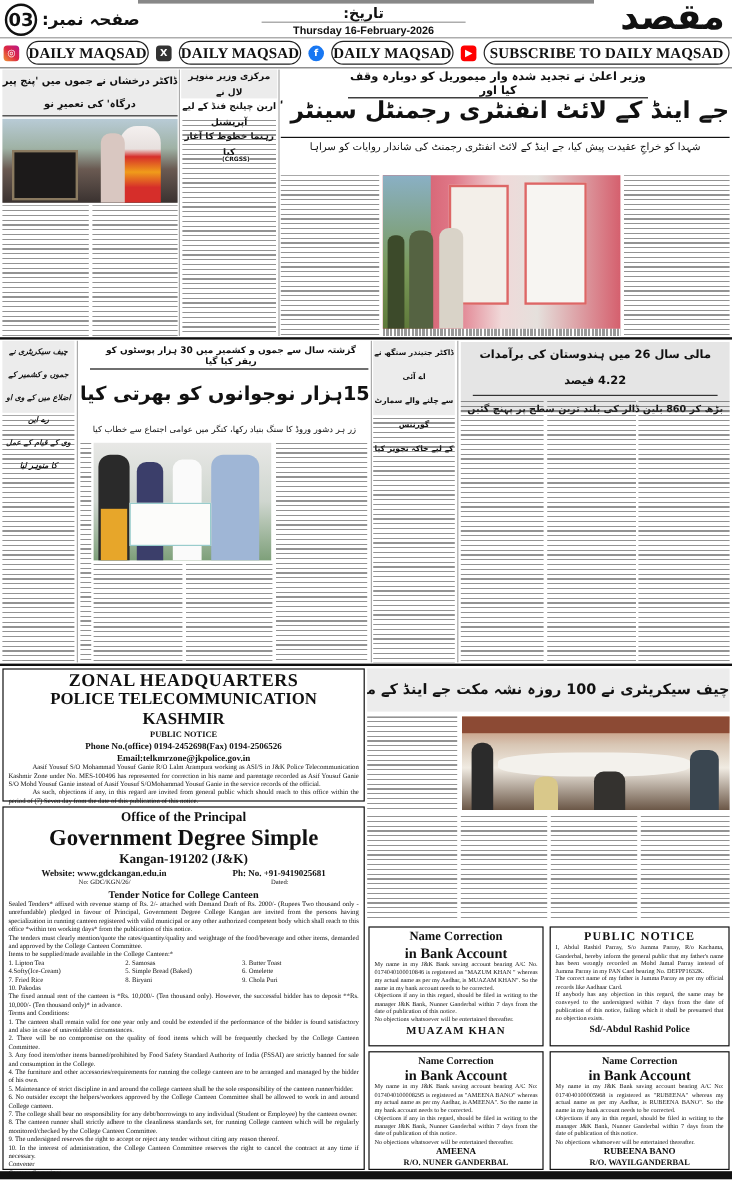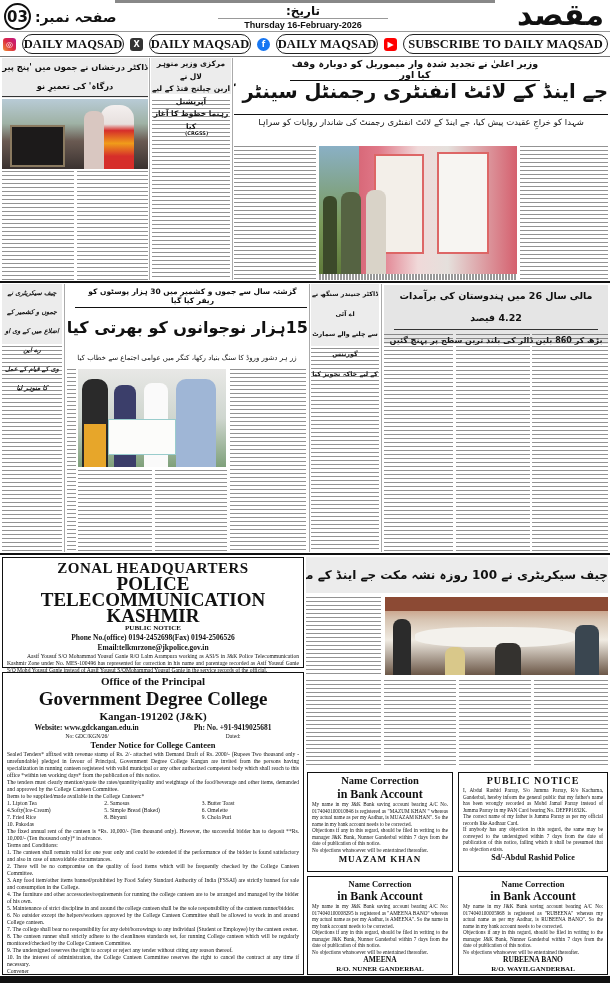--- a/index.html
+++ b/index.html
@@ -60,21 +60,21 @@
   <div>اور زیبائش کے منصوبے' کا افتتاح کیا</div>
 </div>
 <div class="abs photo" style="left:2px;top:99px;width:146px;height:70px;background:linear-gradient(180deg,#b8cbd6 0%,#9fb2a5 35%,#6a5a52 60%,#3a3230 100%);">
   <div class="abs" style="left:8px;top:26px;width:55px;height:42px;background:#1c1a1a;border:2px solid #8a7a60;"></div>
   <div class="abs" style="left:98px;top:6px;width:34px;height:64px;background:linear-gradient(180deg,#f4f0ef 0%,#e7e0de 30%,#d62e2a 40%,#f09c1a 60%,#d62e2a 80%);border-radius:14px 14px 0 0;"></div>
   <div class="abs" style="left:82px;top:12px;width:20px;height:58px;background:#d9c7c1;border-radius:8px 8px 0 0;"></div>
 </div>
 <div class="abs lines" style="left:77px;top:171px;width:71px;height:110px;"></div>
 <div class="abs lines" style="left:2px;top:171px;width:72px;height:110px;"></div>
 
-<div class="abs urdu" style="left:151px;top:58px;width:80px;height:36px;background:#ececec;text-align:center;font-weight:bold;font-size:7.5px;line-height:12.5px;">
+<div class="abs urdu" style="left:151px;top:58px;width:80px;height:24px;background:#ececec;text-align:center;font-weight:bold;font-size:7.5px;line-height:12.5px;">
   <div>مرکزی وزیر منوہر لال نے</div>
   <div>اربن چیلنج فنڈ کے لیے آپریشنل</div>
   <div>رہنما خطوط کا آغاز کیا</div>
 </div>
 <div class="abs lines" style="left:152px;top:100px;width:78px;height:180px;"></div>
 <div class="abs" style="left:185px;top:130px;font-size:5px;font-weight:bold;background:#fff;">(CRGSS)</div>
 <div class="abs" style="left:149px;top:58px;width:1px;height:222px;background:#aaa;"></div>
 <div class="abs" style="left:232px;top:58px;width:1px;height:222px;background:#aaa;"></div>
 
 <div class="abs urdu kicker" style="left:290px;top:58px;width:250px;font-weight:bold;border-bottom:1px solid #111;">وزیر اعلیٰ نے تجدید شدہ وار میموریل کو دوبارہ وقف کیا اور</div>
@@ -135,39 +135,39 @@
   <div style="font-size:8px;line-height:22px;">بڑھ کر 860 بلین ڈالر کی بلند ترین سطح پر پہنچ گئیں</div>
 </div>
 <div class="abs lines" style="left:532px;top:334px;width:76px;height:218px;"></div>
 <div class="abs lines" style="left:456px;top:334px;width:74px;height:218px;"></div>
 <div class="abs lines" style="left:384px;top:334px;width:69px;height:218px;"></div>
 
 <div class="abs hr" style="left:0;top:553px;width:610px;height:1.5px;"></div>
 
 <div class="abs ad" style="left:2px;top:557px;width:302px;height:111px;padding:2px 4px;">
   <div class="t1" style="font-size:15px;line-height:16px;letter-spacing:.5px;">ZONAL HEADQUARTERS</div>
-  <div class="t1" style="font-size:19px;line-height:16px;">POLICE TELECOMMUNICATION KASHMIR</div>
+  <div class="t1" style="font-size:14px;line-height:16px;">POLICE TELECOMMUNICATION KASHMIR</div>
   <div class="t1" style="font-size:7px;line-height:9px;">PUBLIC NOTICE</div>
   <div class="t1" style="font-size:7.5px;line-height:10px;">Phone No.(office) 0194-2452698(Fax) 0194-2506526</div>
   <div class="t1" style="font-size:7.5px;line-height:10px;">Email:telkmrzone@jkpolice.gov.in</div>
   <p style="text-indent:20px;">Aasif Yousuf S/O Mohammad Yousuf Ganie R/O Lalm Arampura working as ASI/S in J&amp;K Police Telecommunication Kashmir Zone under No. MES-100496 has represented for correction in his name and parentage recorded as Asif Yousuf Ganie S/O Mohd Yousuf Ganie instead of Aasif Yousuf S/OMohammad Yousuf Ganie in the service records of the official.</p>
   <p style="text-indent:20px;">As such, objections if any, in this regard are invited from general public which should reach to this office within the period of (7) Seven day from the date of this publication of this notice.</p>
   <div style="display:flex;justify-content:space-between;font-weight:bold;font-size:7.5px;line-height:9px;margin-top:1px;">
     <span>DIPK-388/26</span>
     <span style="margin-right:34px;">Sd/-Sr. Superintendent Of Police</span>
   </div>
   <div style="display:flex;justify-content:space-between;font-weight:bold;font-size:7.5px;line-height:9px;">
     <span><span style="font-weight:normal;margin-right:8px;">B</span><span>Dated:- 15-04-2026</span></span>
     <span style="margin-right:24px;">Telecommunication Kashmir.</span>
   </div>
 </div>
 
 <div class="abs ad" style="left:2px;top:672px;width:302px;height:303px;padding:2px 4px;">
   <div class="t1" style="font-size:11px;line-height:13px;">Office of the Principal</div>
-  <div class="t1" style="font-size:19px;line-height:21px;">Government Degree College</div>
+  <div class="t1" style="font-size:19px;line-height:21px;">Government Degree Simple</div>
   <div class="t1" style="font-size:11px;line-height:14px;">Kangan-191202 (J&amp;K)</div>
   <div style="display:flex;justify-content:space-around;font-weight:bold;font-size:7.5px;line-height:10px;">
     <span>Website: www.gdckangan.edu.in</span>
     <span>Ph: No. +91-9419025681</span>
   </div>
   <div style="display:flex;justify-content:space-around;font-size:5.5px;line-height:7px;">
     <span>No: GDC/KGN/26/</span>
     <span>Dated:</span>
   </div>
   <div class="t1" style="font-size:8.5px;line-height:11px;">Tender Notice for College Canteen</div>

